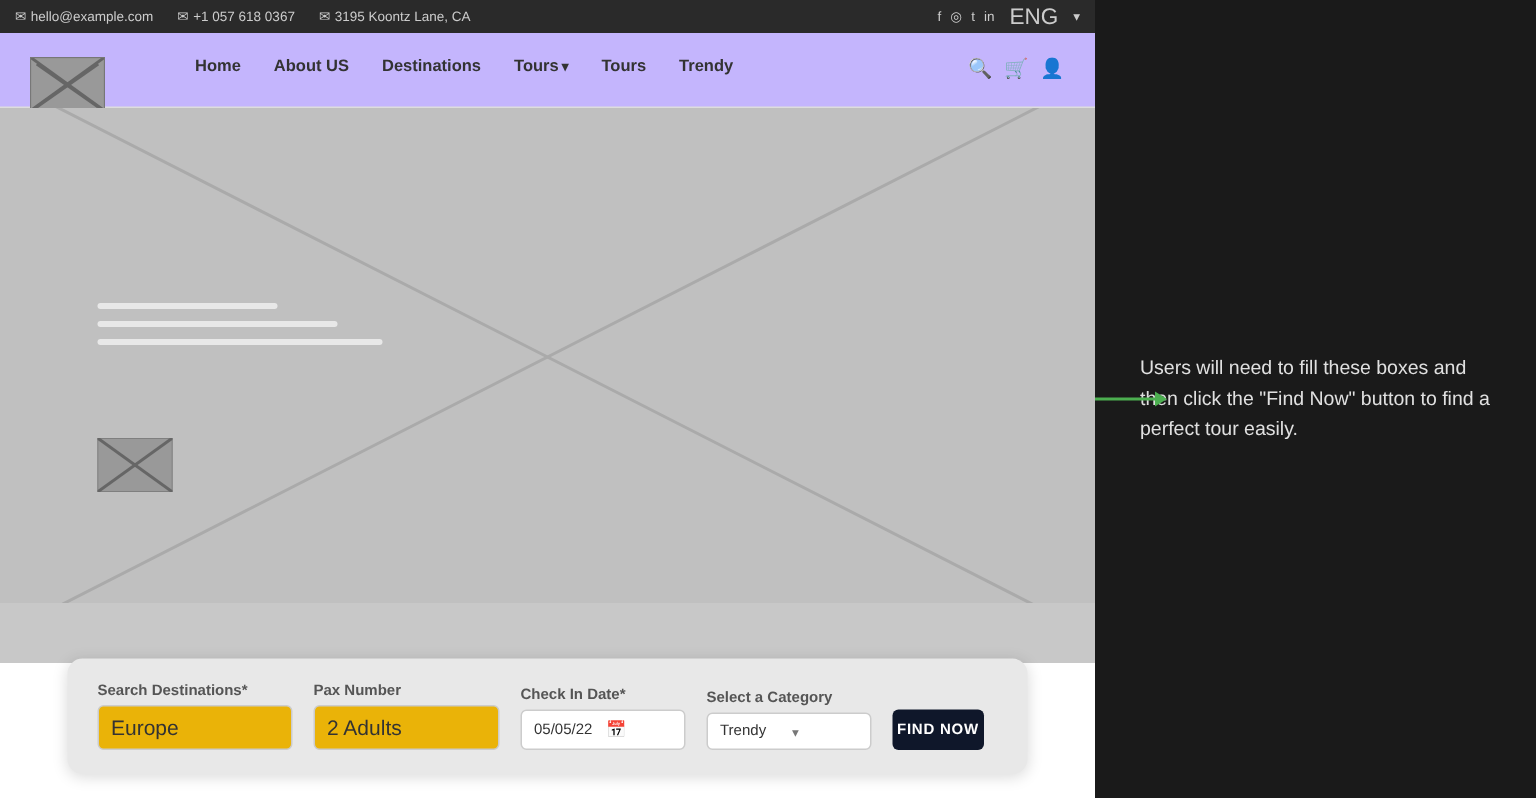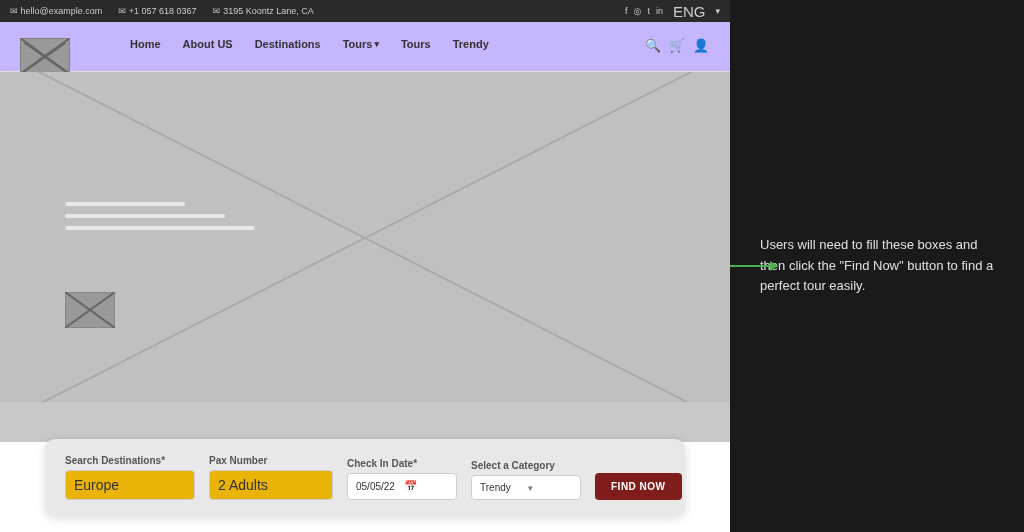--- a/index.html
+++ b/index.html
@@ -231,25 +231,25 @@
     .field-select span {
       font-size: 10px;
       color: #333;
       flex: 1;
     }
     .field-select .arrow {
       font-size: 9px;
       color: #777;
     }
     .find-btn {
-      background: #7f1d1d;
+      background: #0f172a;
       color: white;
       border: none;
       border-radius: 4px;
-      padding: 8px 16px;
+      padding: 8px 3px;
       font-size: 10px;
       font-weight: 700;
       cursor: pointer;
       letter-spacing: 0.5px;
       white-space: nowrap;
       align-self: flex-end;
     }
 
     
     .white-strip {

